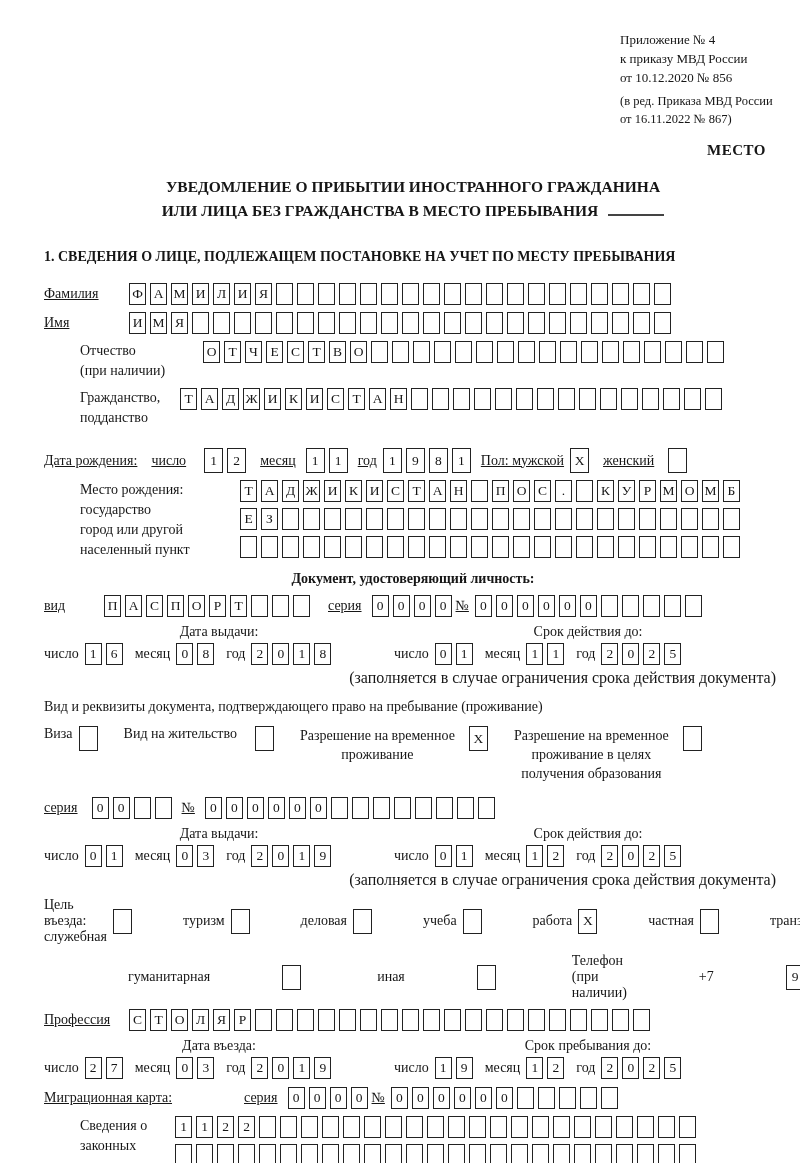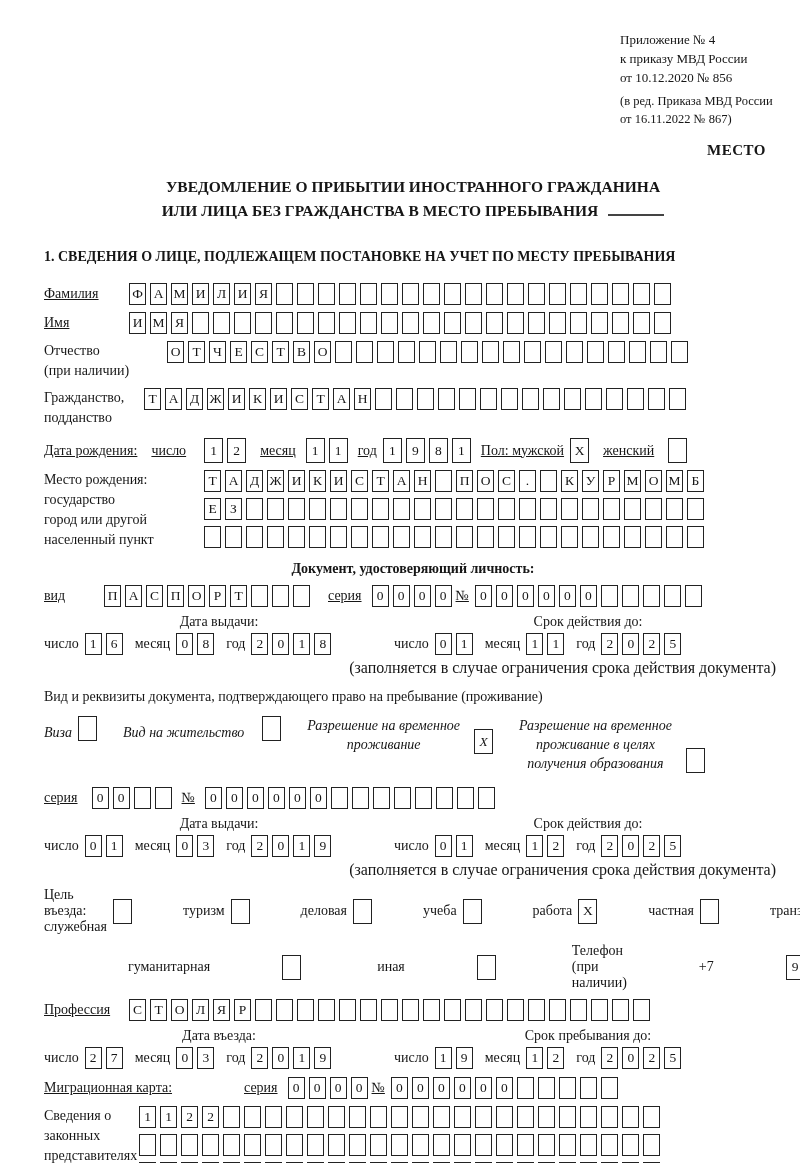--- a/index.html
+++ b/index.html
@@ -14,21 +14,21 @@
 
   
   .title { text-align:center; font-weight:bold; font-size:15.5px; line-height:24px; margin-top:16px; }
   .title-underline { display:inline-block; width:56px; border-bottom:2px solid #444; margin-left:10px; vertical-align:baseline; }
   .sect { font-weight:bold; font-size:14px; margin-top:26px; margin-bottom:18px; }
 
   
   .frow { display:flex; align-items:center; margin-bottom:7px; font-size:14px; }
   .frow.top { align-items:flex-start; }
   .flabel { flex-shrink:0;text-decoration:underline; }
-  .mlabel { flex-shrink:0; line-height:20px; }
+  .mlabel { flex-shrink:0; line-height:20px;margin-left:36px; }
   .w60{width:60px;} .w85{width:85px;} .w95{width:95px;} .w100{width:100px;}
   .w123{width:123px;} .w160{width:160px;} .w200{width:200px;}
 
   
   .boxes { display:inline-flex; flex-wrap:nowrap; }
   .cbox { display:inline-flex; width:17px; height:22px; border:1.5px solid #222; margin-right:4px;
           align-items:center; justify-content:center; font-size:13.5px; background:#fff; flex-shrink:0; }
   .bigboxes .cbox { width:19px; height:25px; }
   .boxcol .boxes { display:flex; margin-bottom:6px; }
 
@@ -40,21 +40,21 @@
   .dgroup { display:flex; align-items:center; }
   .dgroup .dl { margin:0 6px 0 0; }
   .dgroup .dl2 { margin:0 6px 0 8px; }
   .dg-left { width:350px; }
   .note { text-align:right; padding-right:6px; font-size:16px; margin-bottom:8px; }
 
   .doc-title { text-align:center; font-weight:bold; font-size:14px; margin:6px 0 8px 0; }
   .intro { font-size:14px; line-height:23px; margin-top:4px; }
 
   .visa-row { display:flex; align-items:flex-start; font-size:14px; margin:8px 0 14px 0; }
-  .cb-item { display:flex; align-items:flex-end;font-style:italic; }
+  .cb-item { display:flex; align-items:flex-start; }
   .clabel { text-align:center; line-height:19px; }
 
   .purpose-row { display:flex; align-items:center; justify-content:space-between; font-size:14px; margin-bottom:8px; padding-right:4px;gap:47px; }
   .p-item { display:flex; align-items:center; }
   .p-item .pl { margin-right:6px; }
   .phone-row { display:flex; align-items:center; font-size:14px; margin-bottom:8px; margin-left:84px;gap:36px; }
   .gap6{width:6px;} .gap10{width:10px;} .gap14{width:14px;} .gap18{width:18px;} .gap22{width:22px;} .gap30{width:30px;}
 </style>
 </head>
 <body>
@@ -205,21 +205,21 @@
         <span class="cbox"></span>
         <span class="cbox"></span>
         <span class="cbox"></span>
         <span class="cbox"></span>
         <span class="cbox"></span>
         <span class="cbox"></span>
         <span class="cbox"></span>
       </span>
   </div>
 
-  <div class="frow bigboxes" style="margin-top:10px;text-align:center;">
+  <div class="frow bigboxes" style="margin-top:20px;text-align:center;">
     <span class="flabel">Дата рождения:</span>
     <span class="gap14"></span>
     <span class="flabel">число</span>
     <span class="gap18"></span>
     <span class="boxes">
         <span class="cbox">1</span>
         <span class="cbox">2</span>
       </span>
     <span class="gap10"></span>
     <span class="flabel">месяц</span>

